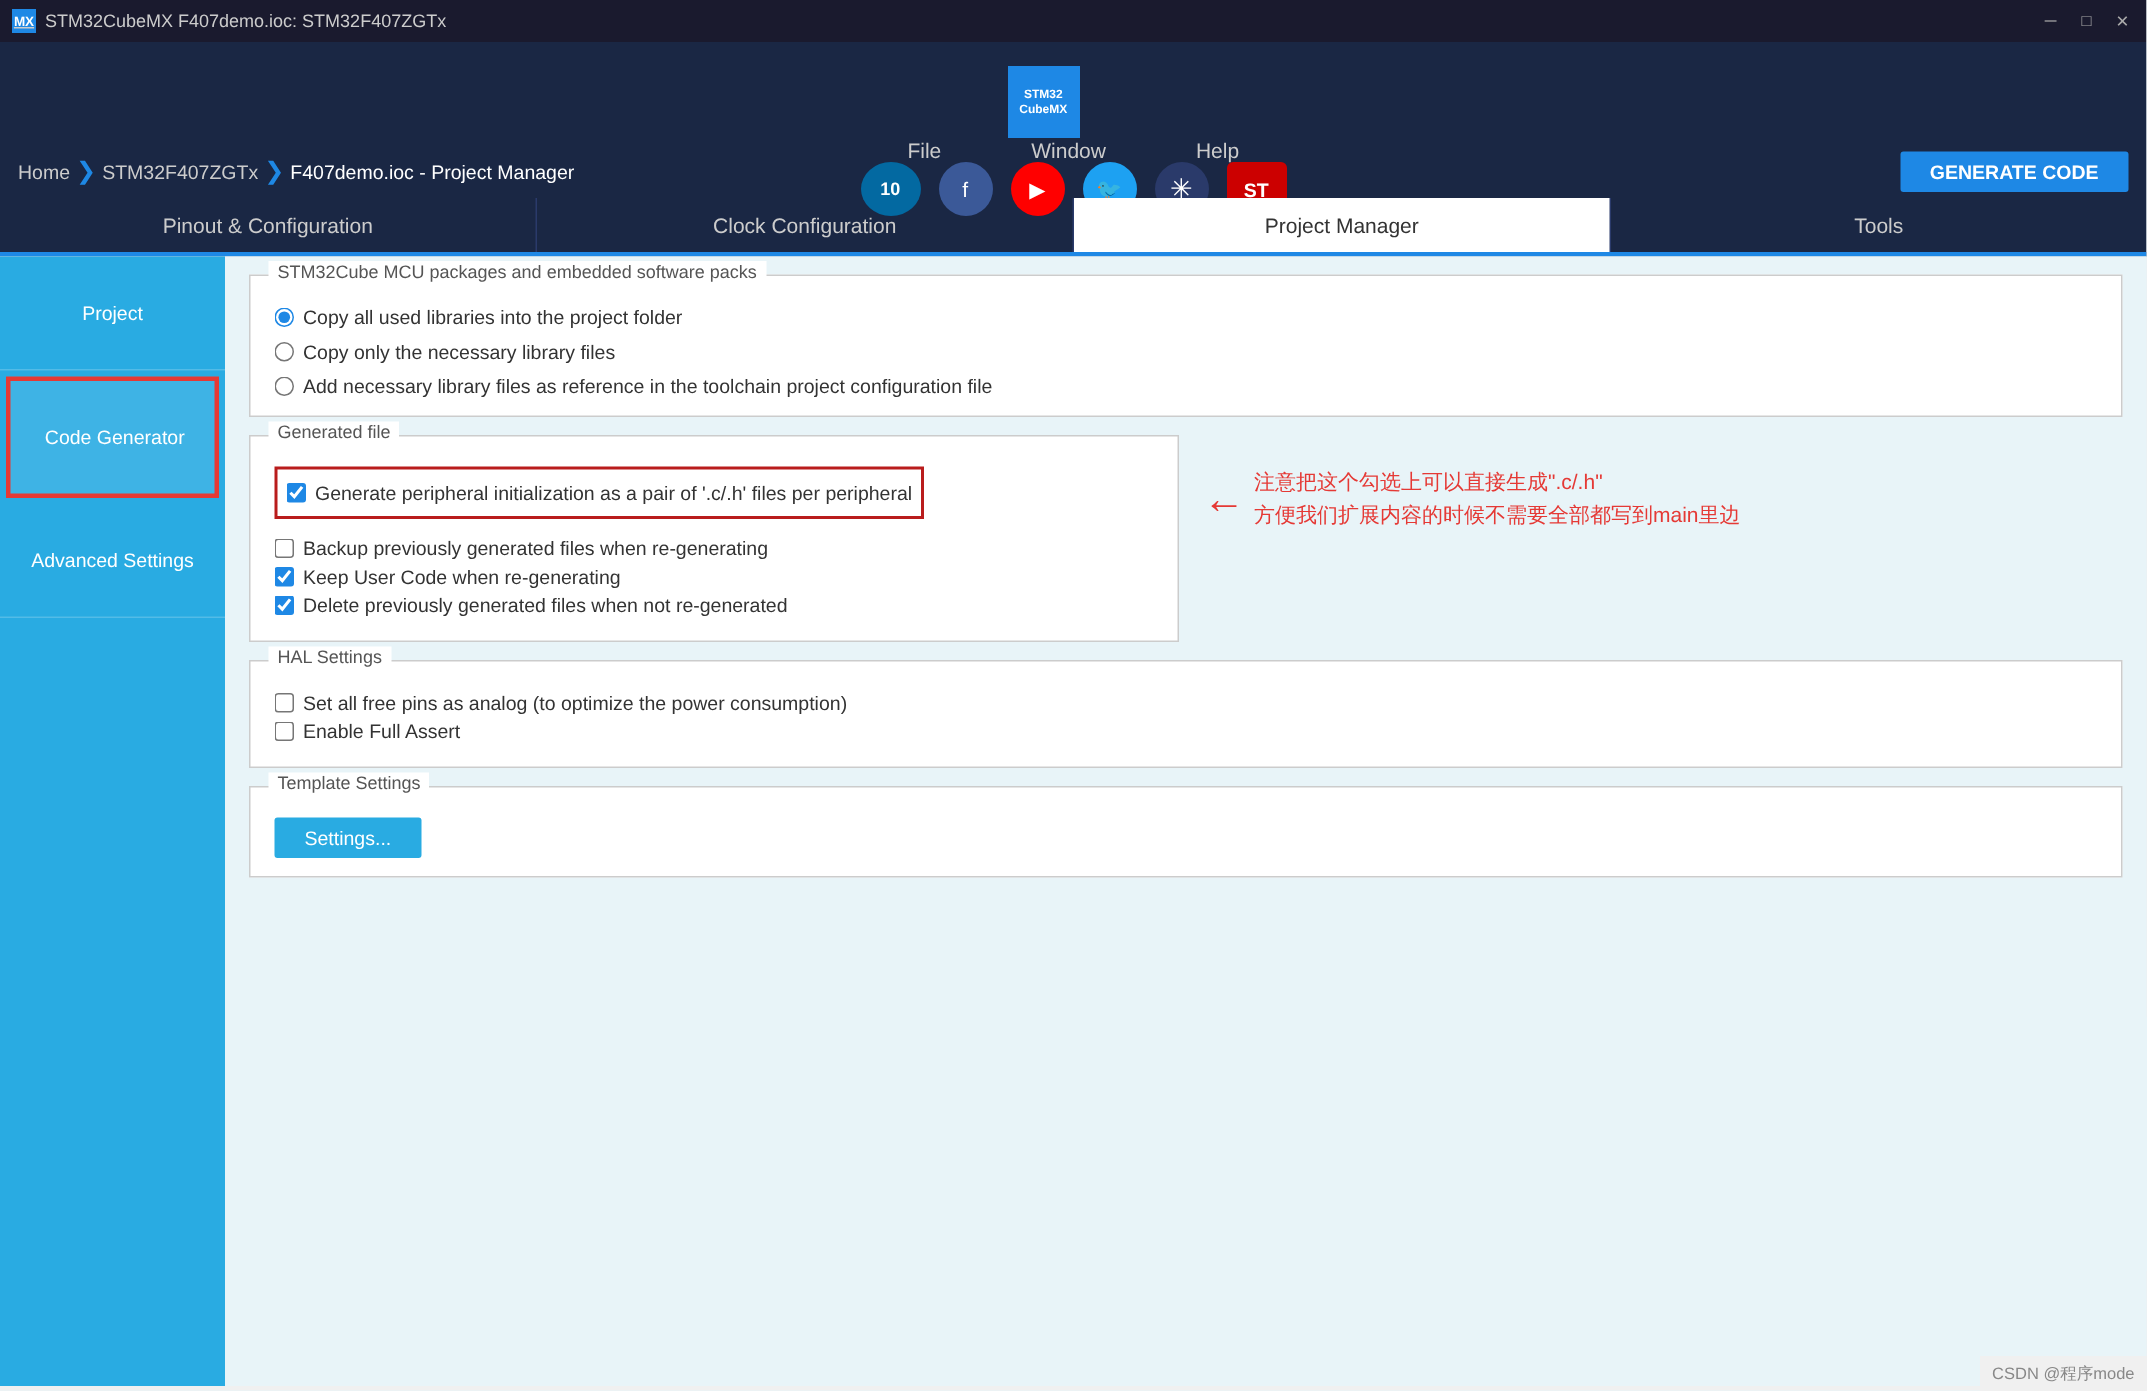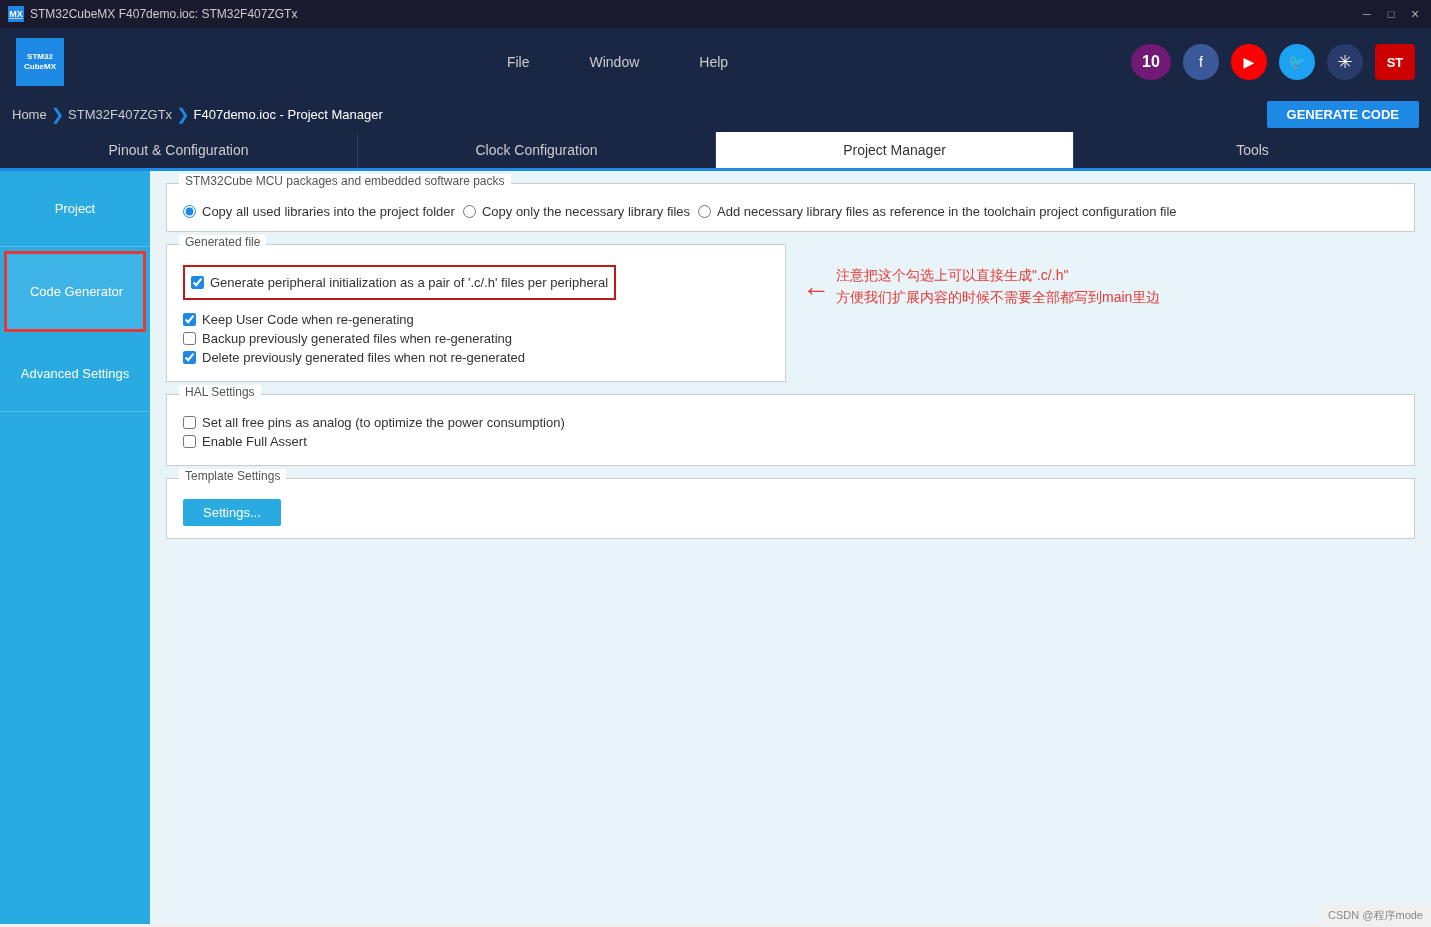--- a/index.html
+++ b/index.html
@@ -27,20 +27,21 @@
       font-size: 11px; color: #aaa; cursor: pointer;
     }
 
     
     .toolbar {
       background: #1a2744;
       height: 68px;
       display: flex;
       align-items: center;
       padding: 16px 16px;
+      flex-direction: column;
     }
     .toolbar .logo-area {
       display: flex; align-items: center; gap: 8px; margin-right: 40px;
     }
     .logo-cube {
       width: 48px; height: 48px; background: #1e88e5;
       display: flex; align-items: center; justify-content: center;
       font-size: 8px; color: white; font-weight: bold; line-height: 1.2; text-align: center;
     }
     .toolbar nav { display: flex; gap: 60px; flex: 1; justify-content: center; }
@@ -155,21 +156,21 @@
       position: absolute;
       top: -10px;
       left: 12px;
       background: white;
       padding: 0 6px;
       font-size: 12px;
       color: #555;
     }
 
     
-    .radio-group { display: flex; flex-direction: row; gap: 8px; padding-top: 8px; }
+    .radio-group { display: flex; flex-direction: column; gap: 8px; padding-top: 8px; }
     .radio-item { display: flex; align-items: center; gap: 6px; font-size: 13px; color: #333; }
     .radio-item input[type=radio] { accent-color: #1e88e5; }
     .checkbox-item { display: flex; align-items: center; gap: 6px; font-size: 13px; color: #333; margin: 4px 0; }
     .checkbox-item input[type=checkbox] { accent-color: #1e88e5; }
 
     
     .highlight-row {
       border: 2px solid #b91c1c;
       padding: 4px 6px;
       margin-bottom: 4px;
@@ -242,21 +243,21 @@
     <div class="logo-cube">
       <span>STM32<br>CubeMX</span>
     </div>
   </div>
   <nav>
     <a>File</a>
     <a>Window</a>
     <a>Help</a>
   </nav>
   <div class="right-icons">
-    <div class="icon-circle" style="background:#701a75; font-size:16px; font-weight:bold; width:40px;">10</div>
+    <div class="icon-circle" style="background:#0369a1; font-size:12px; font-weight:bold; width:40px;">10</div>
     <div class="icon-circle icon-fb">f</div>
     <div class="icon-circle icon-yt">▶</div>
     <div class="icon-circle icon-tw">🐦</div>
     <div class="icon-circle icon-net" style="font-size:18px;">✳</div>
     <div class="icon-circle icon-st">ST</div>
   </div>
 </div>
 
 <div class="breadcrumb-bar">
   <span class="breadcrumb-item">Home</span>
@@ -310,26 +311,26 @@
           <div class="annotation-area">
             <div class="highlight-row">
               <label class="checkbox-item">
                 <input type="checkbox" checked="" style="">
                 <span>Generate peripheral initialization as a pair of '.c/.h' files per peripheral</span>
               </label>
             </div>
           </div>
 
           <label class="checkbox-item">
+            <input type="checkbox" style="">
+            <span>Backup previously generated files when re-generating</span>
+          </label>
+          <label class="checkbox-item">
             <input type="checkbox" checked="" style="">
             <span>Keep User Code when re-generating</span>
-          </label>
-          <label class="checkbox-item">
-            <input type="checkbox" style="">
-            <span>Backup previously generated files when re-generating</span>
           </label>
           <label class="checkbox-item">
             <input type="checkbox" checked="" style="">
             <span>Delete previously generated files when not re-generated</span>
           </label>
         </div>
       </div>
 
       <div style="display:flex; flex-direction:row; align-items:flex-start; margin-left: 8px; margin-top: 20px;">
         <span class="red-arrow" style="font-size:28px; color:#e53935; margin-right:6px; margin-top:2px;">←</span>

